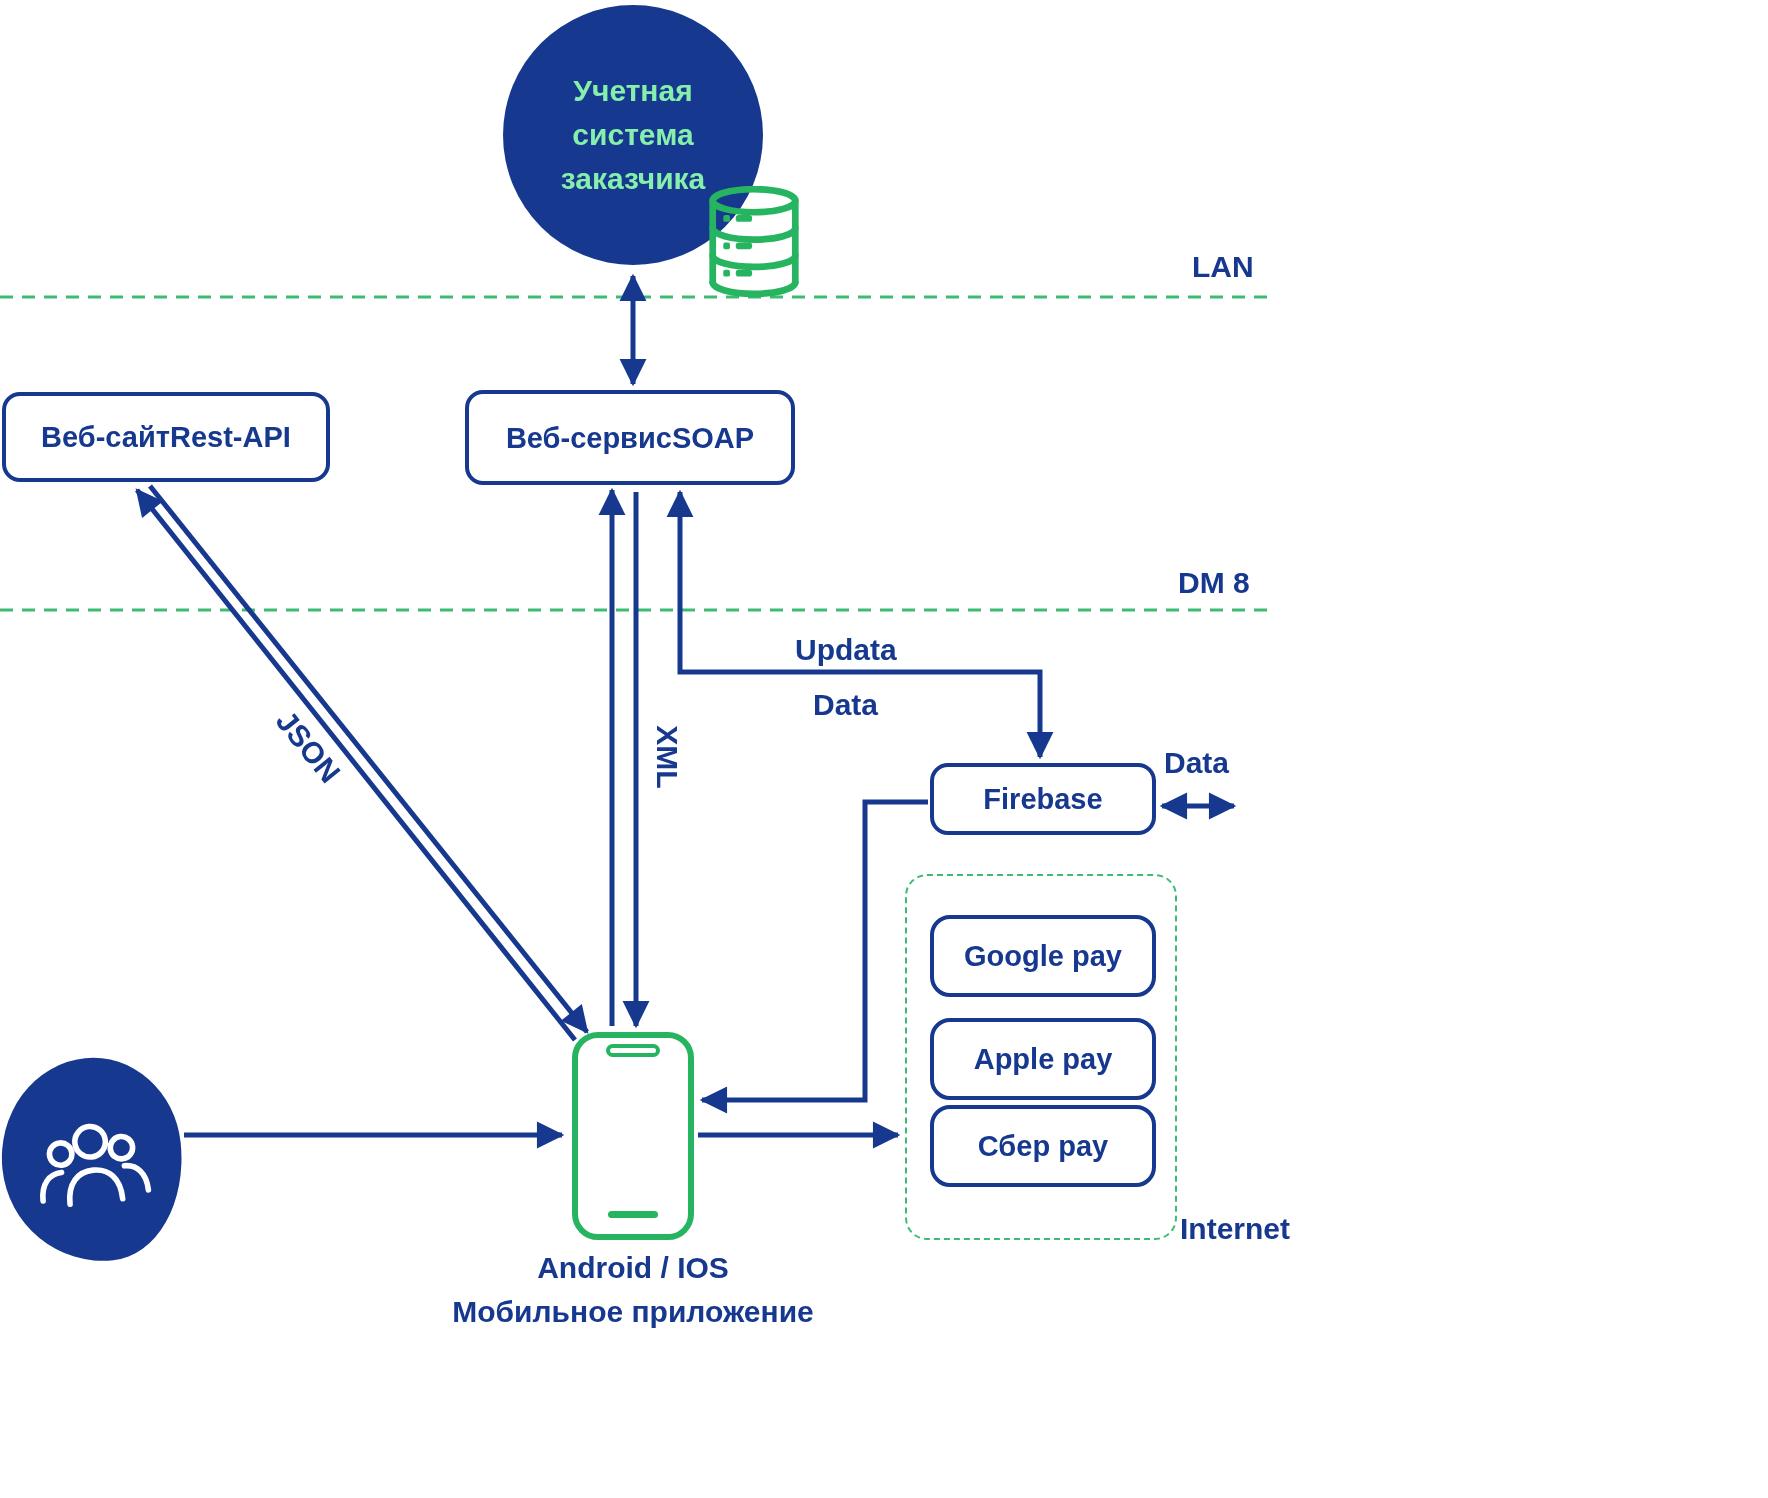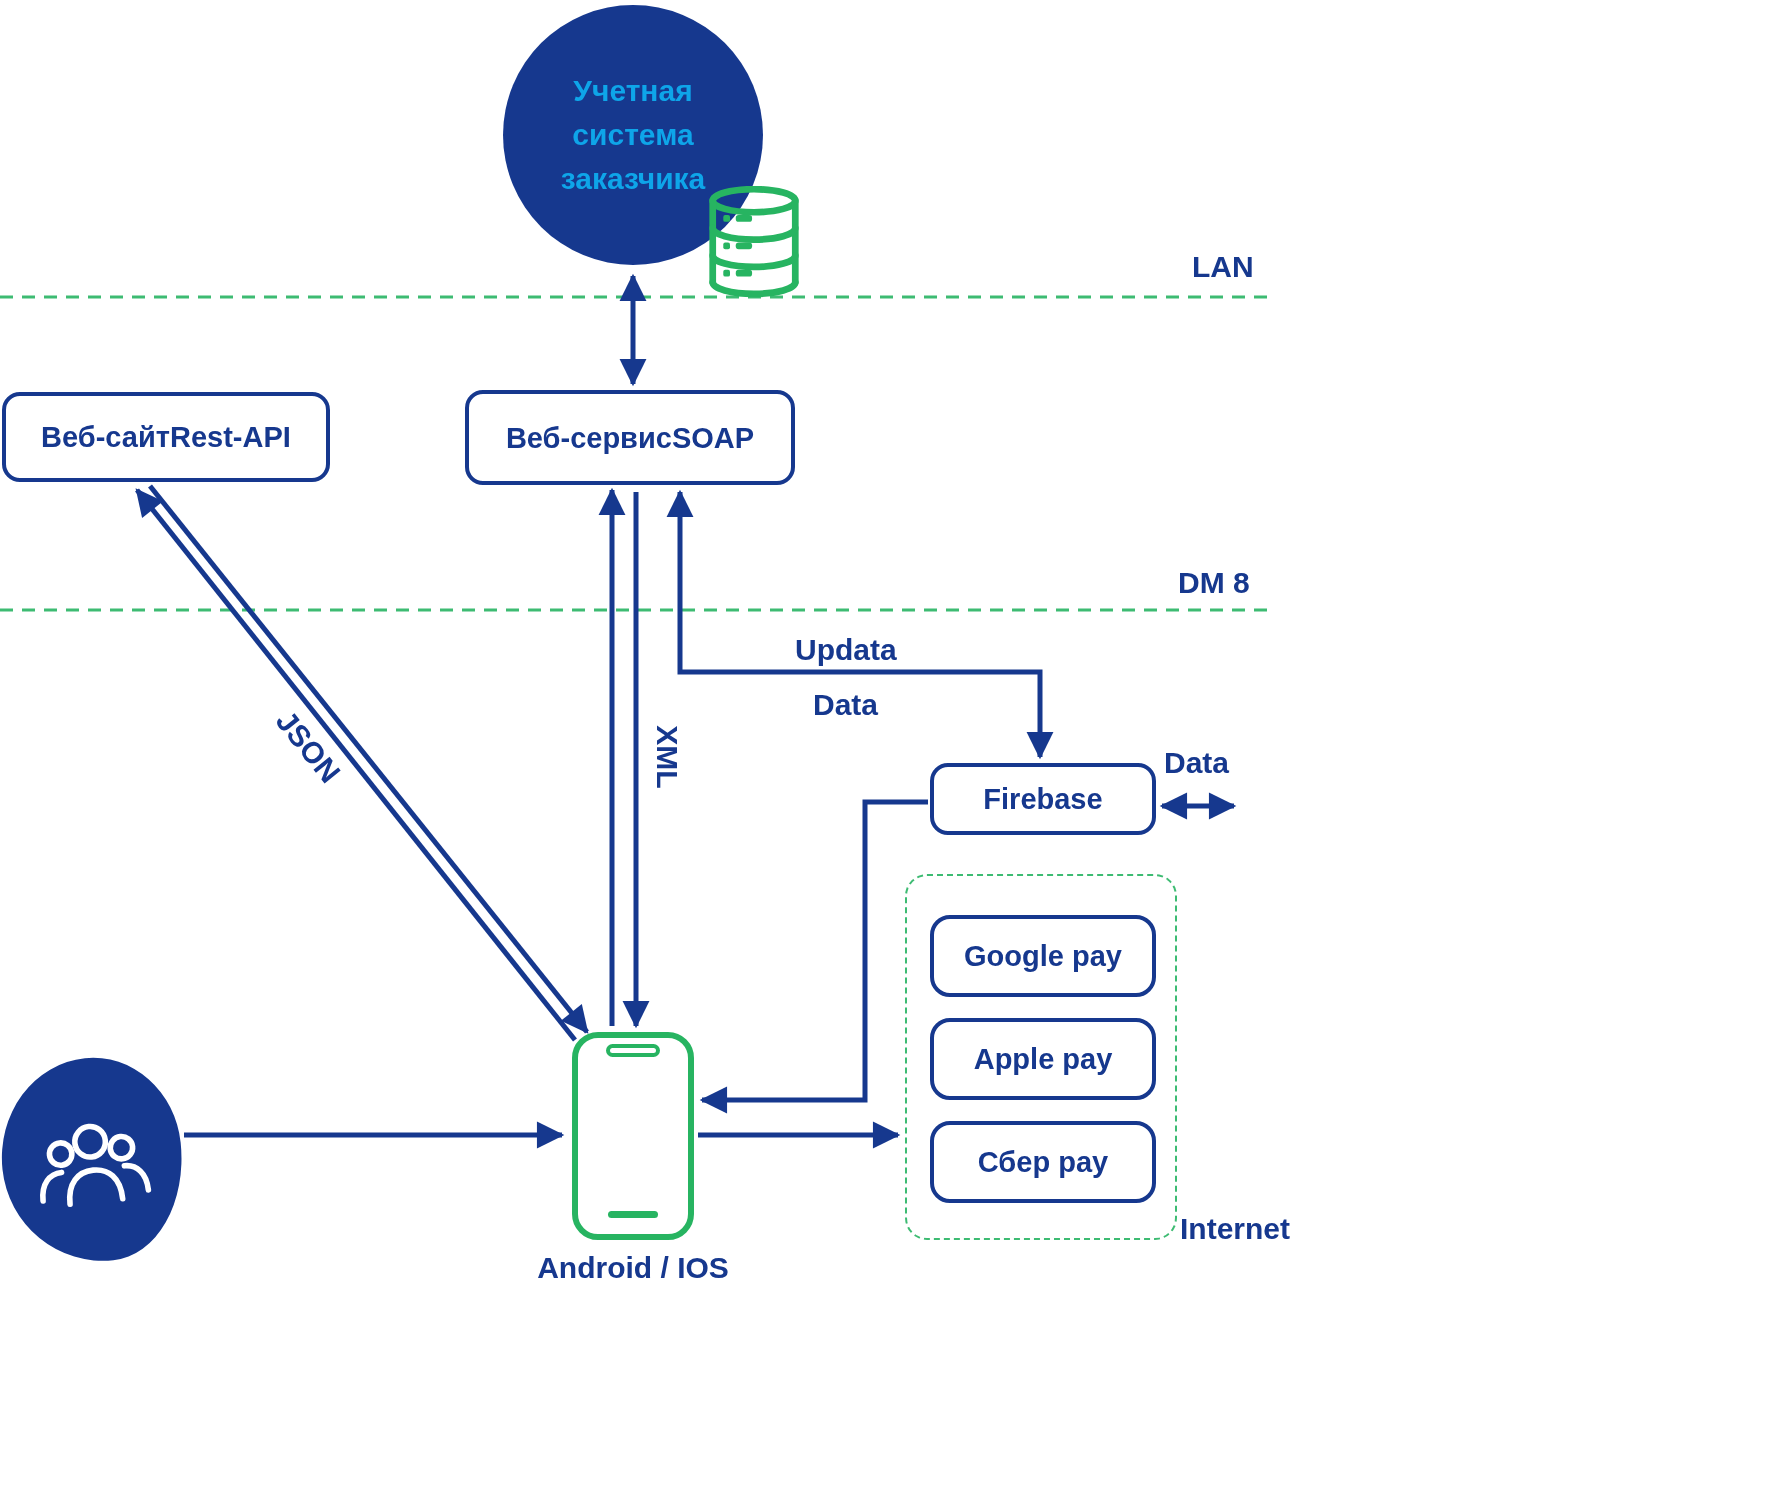--- a/index.html
+++ b/index.html
@@ -22,25 +22,25 @@
   .n-soap     { left:465px;  top:390px; width:330px; height:95px; }
   .n-firebase { left:930px;  top:763px; width:226px; height:72px; }
   .n-gcloud   { left:1240px; top:758px; width:326px; height:92px; }
 
   
   .pay-group { position:absolute; z-index:2; left:905px; top:874px; width:272px; height:366px;
     border:2px dashed var(--green-dash); border-radius:22px; }
   .n-pay { position:absolute; left:23px; width:226px; height:82px; border-radius:20px;
     background:#fff; border:4px solid var(--blue); display:flex; align-items:center; justify-content:center;
     color:var(--blue); font-weight:bold; font-size:29px; }
-  .n-pay1 { top:39px;justify-content:center; } .n-pay2 { top:142px; } .n-pay3 { top:245px; }
+  .n-pay1 { top:39px;justify-content:center; } .n-pay2 { top:142px; } .n-pay3 { top:229px; }
 
   
   .n-circle { position:absolute; z-index:2; left:503px; top:5px; width:260px; height:260px;
-    border-radius:50%; background:var(--blue); color:#0ea5e9; display:flex; align-items:center;
+    border-radius:50%; background:var(--blue); color:#86efac; display:flex; align-items:center;
     justify-content:center; text-align:center; font-weight:bold; font-size:30px; line-height:44px; }
 
   
   .db-icon { position:absolute; z-index:3; left:706px; top:186px; width:96px; height:112px; }
 
   
   .phone { position:absolute; z-index:2; left:572px; top:1032px; width:122px; height:208px;
     border:6px solid var(--green); border-radius:26px; background:#fff; }
   .notch { position:absolute; left:50%; transform:translateX(-50%); top:6px; width:54px; height:13px;
     border:4px solid var(--green); border-radius:7px; background:#fff; }
@@ -156,20 +156,21 @@
     </div>
   </div>
 
   <div class="phone">
     <div class="notch"></div>
     <div class="homebar"></div>
   </div>
 
   <div class="mobile-caption">
     <span class="tline">Android / IOS</span>
+    <span class="tline">Мобильное приложение</span>
   </div>
 
   <div class="blob">
     <svg class="people-icon" viewBox="0 0 120 110">
       <g stroke="#ffffff" stroke-width="5.5" fill="none" stroke-linecap="round">
         <circle cx="30" cy="46" r="11"></circle>
         <circle cx="90" cy="46" r="11"></circle>
         <circle cx="60" cy="37" r="15"></circle>
         <path d="M8,90 C8,73 17,64 29,64"></path>
         <path d="M112,90 C112,73 103,64 91,64"></path>

